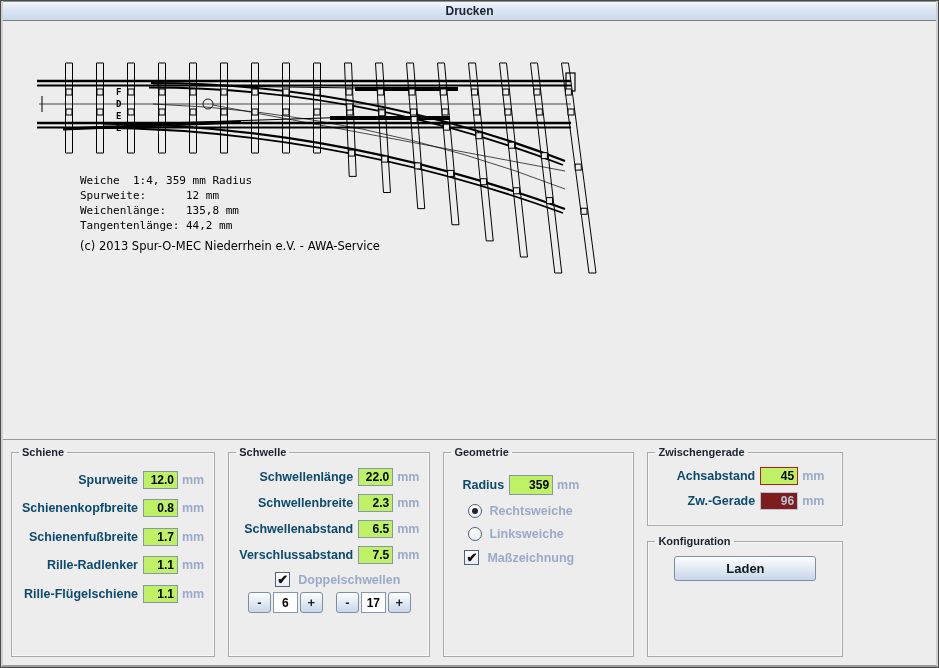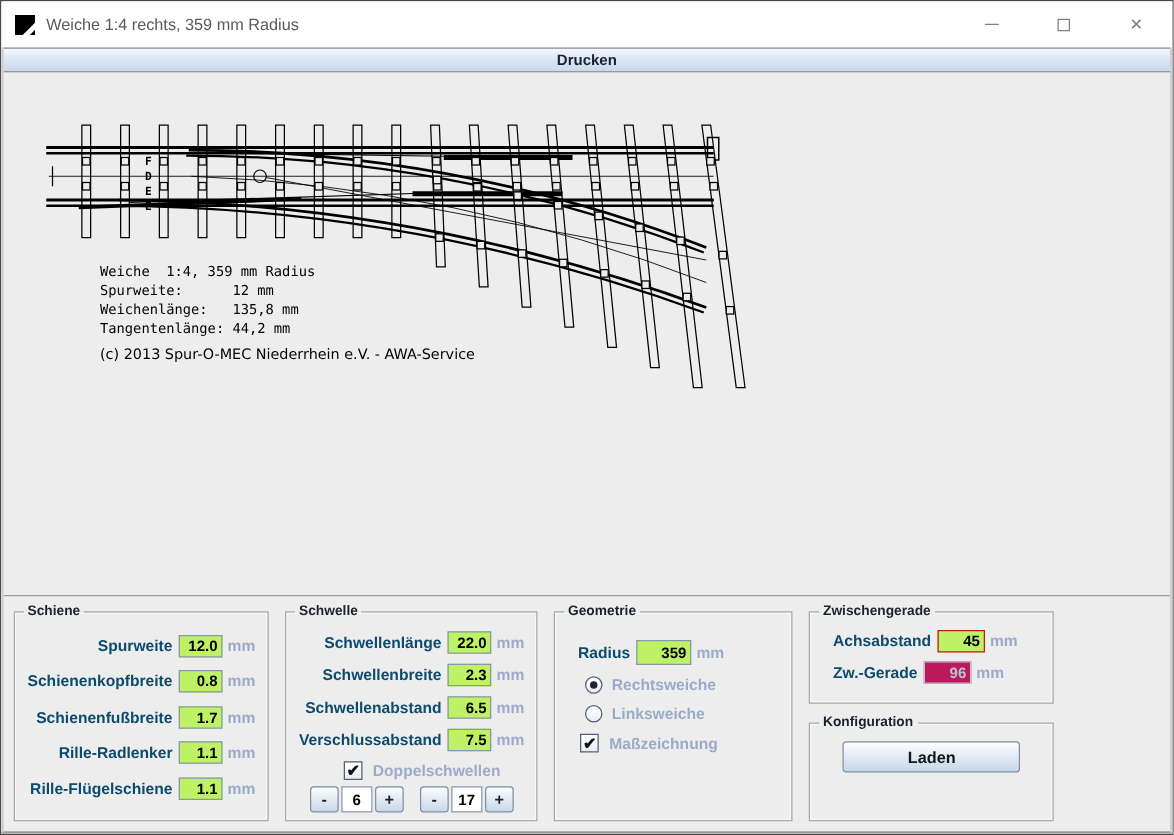--- a/index.html
+++ b/index.html
@@ -47,21 +47,21 @@
 
   .row { display:flex; align-items:center; justify-content:flex-end; padding:0 6px; margin:10.5px 0; }
   .row.compact { margin:8px 0; }
   .lbl { color:#0c4a6e; font-weight:bold; font-size:12.5px; margin-right:5px; white-space:nowrap; }
   .unit { color:#9aabc9; font-weight:bold; font-size:12.5px; margin-left:4px; }
   input.field { width:35px; height:18px; border:1px solid #8796ab; background:#bef264;
       font-family:"Liberation Sans",sans-serif; font-size:12px; font-weight:bold; text-align:right;
       padding-right:3px; color:#000; }
   input.field.wide { width:44px; height:20px; }
   input.field.focus { border:1px solid #b91c1c; }
-  input.field.disabled { background:#be185d; border:1px solid #b7c3d6; color:#b7c3d6; }
+  input.field.disabled { background:#7f1d1d; border:1px solid #b7c3d6; color:#b7c3d6; }
 
   
   .cb-row, .radio-row { display:flex; align-items:center; padding-left:20px; margin:9px 0; }
   .checkbox { width:15px; height:15px; border:1px solid #52607a; background:linear-gradient(#ffffff,#e8edf4);
       display:inline-flex; align-items:center; justify-content:center; margin-right:8px;
       font-size:13px; line-height:1; color:#111; font-weight:bold; }
   .radio { width:14px; height:14px; border:1px solid #52607a; border-radius:50%;
       background:linear-gradient(#ffffff,#e8edf4); display:inline-flex; align-items:center; justify-content:center; margin-right:7px; }
   .radio .dot { width:6px; height:6px; border-radius:50%; background:#20252e; }
   .cb-label, .radio-label { color:#9aabc9; font-weight:bold; font-size:12.5px; }
@@ -79,42 +79,27 @@
   .big-btn { display:block; width:142px; height:25px; margin:7px auto 0 auto;
       border:1px solid #7b8fa5; border-radius:3px;
       background:linear-gradient(#fdfeff,#e3eaf3 50%,#c6d6e9);
       font-family:"Liberation Sans",sans-serif; font-weight:bold; font-size:13px; color:#101820; cursor:pointer; }
 
   
   .neigung-row { display:flex; align-items:center; padding-left:14px; margin:12px 0 0 0; }
   .neigung-row .eq { color:#9aabc9; font-weight:bold; margin:0 4px; }
   .radius-row { display:flex; align-items:center; padding-left:14px; margin:15px 0 4px 0; }
 
-  .zw-row { display:flex; align-items:center; padding:0 14px; margin:7px 0; }
+  .zw-row { display:flex; align-items:center; justify-content:flex-end; padding:0 14px; margin:7px 0; }
 </style>
 </head>
 <body>
 
 <div class="window">
 
-  <div class="titlebar">
-    <span class="app-icon"></span>
-    <span class="title-text">Weiche 1:4 rechts, 359 mm Radius</span>
-    <span class="win-controls">
-      <span class="win-btn">
-          <span class="glyph-min"></span>
-        </span>
-      <span class="win-btn">
-          <span class="glyph-max"></span>
-        </span>
-      <span class="win-btn">
-          <span class="glyph-close">✕</span>
-        </span>
-    </span>
-  </div>
 
   <div class="frame">
 
     <button class="print-btn">Drucken</button>
 
     <div class="canvas">
       <svg width="933" height="418" viewBox="0 0 933 418">
         <g id="sleepers">
             <polygon points="62.5,42 69.5,42 69.5,132 62.5,132" fill="#ededed" stroke="#000" stroke-width="1"></polygon>
             <polygon points="93.5,42 100.5,42 100.5,132 93.5,132" fill="#ededed" stroke="#000" stroke-width="1"></polygon>

